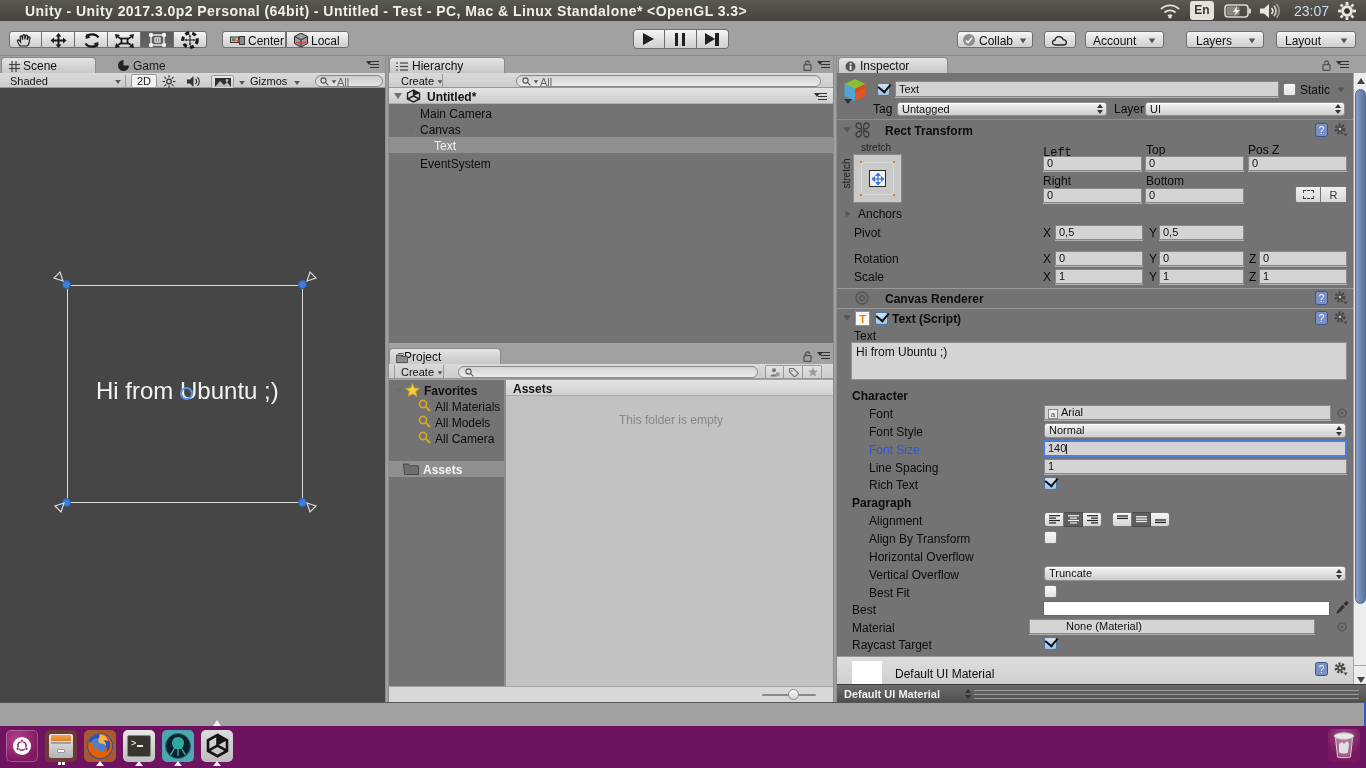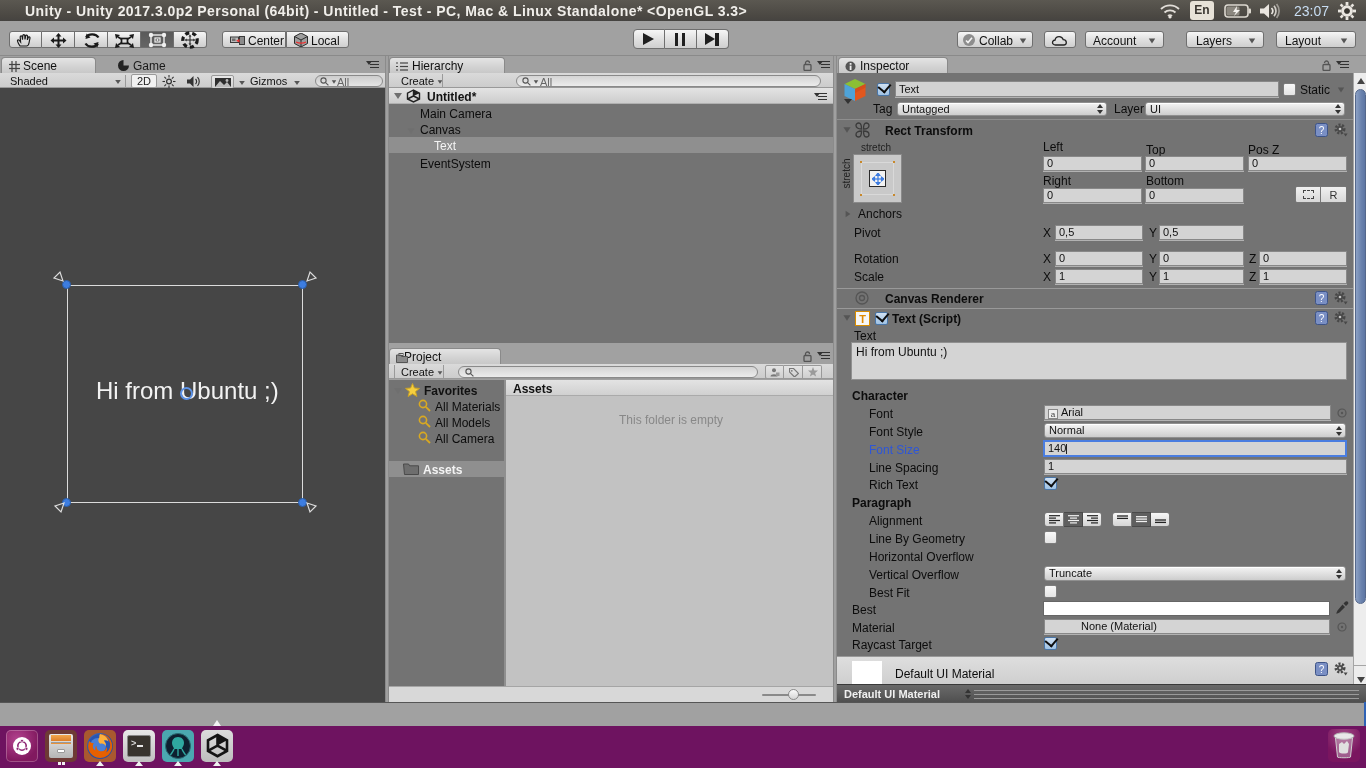--- a/index.html
+++ b/index.html
@@ -495,21 +495,21 @@
         <g stroke="#3a7ae0" stroke-width="1.2" fill="#3a7ae0">
           <line x1="6" y1="2.2" x2="6" y2="9.8"></line>
             <line x1="2.2" y1="6" x2="9.8" y2="6"></line>
           <path d="M6 0 l1.8 2.5 h-3.6 Z"></path>
             <path d="M6 12 l1.8-2.5 h-3.6 Z"></path>
             <path d="M0 6 l2.5-1.8 v3.6 Z"></path>
             <path d="M12 6 l-2.5-1.8 v3.6 Z"></path>
         </g>
       </svg>
     </div>
-    <div class="abs lbl" style="left:206px;top:84px;">Left</div>
+    <div class="abs lbl" style="left:206px;top:90px;font-family:Liberation Mono, monospace;">Left</div>
     <div class="abs lbl" style="left:309px;top:87px;">Top</div>
     <div class="abs lbl" style="left:411px;top:87px;">Pos Z</div>
     <div class="fld" style="left:206px;top:100px;width:99px;height:15px;">0</div>
     <div class="fld" style="left:308px;top:100px;width:99px;height:15px;">0</div>
     <div class="fld" style="left:411px;top:100px;width:99px;height:15px;">0</div>
     <div class="abs lbl" style="left:206px;top:118px;">Right</div>
     <div class="abs lbl" style="left:309px;top:118px;">Bottom</div>
     <div class="fld" style="left:206px;top:132px;width:99px;height:15px;">0</div>
     <div class="fld" style="left:308px;top:132px;width:99px;height:15px;">0</div>
     <div class="abs" style="left:458px;top:130px;width:26px;height:17px;background:linear-gradient(#f0f0f0,#d8d8d8);border:1px solid #777;border-radius:2px 0 0 2px;">
@@ -638,34 +638,34 @@
             <line x1="0" y1="6.5" x2="11" y2="6.5"></line>
           </g>
         </svg>
       <svg class="abs" style="left:43px;top:3px" width="11" height="9" viewBox="0 0 11 9">
           <g stroke="#222" stroke-width="1.3">
             <line x1="0" y1="5" x2="11" y2="5"></line>
             <line x1="0" y1="7.4" x2="11" y2="7.4"></line>
           </g>
         </svg>
     </div>
-    <div class="abs lbl" style="left:32px;top:476px;">Line By Geometry</div>
+    <div class="abs lbl" style="left:32px;top:476px;">Align By Transform</div>
     <div class="chk" style="left:207px;top:475px;"></div>
     <div class="abs lbl" style="left:32px;top:494px;">Horizontal Overflow</div>
     <div class="abs lbl" style="left:32px;top:512px;">Vertical Overflow</div>
     <div class="drop" style="left:207px;top:510px;width:302px;height:15px;line-height:13px;">Truncate<span class="updn"></span></div>
     <div class="abs lbl" style="left:32px;top:530px;">Best Fit</div>
     <div class="chk" style="left:207px;top:529px;"></div>
     <div class="abs lbl" style="left:15px;top:547px;">Best</div>
     <div class="abs" style="left:206px;top:545px;width:287px;height:15px;background:#fff;border:1px solid #666;"></div>
     <svg class="abs" style="left:499px;top:544px" width="13" height="15" viewBox="0 0 13 15">
         <path d="M11.5 1.5 a2 2 0 0 1 0 3 L10 6 L7.5 3.5 L9 2 a2 2 0 0 1 2.5-0.5 Z M6.5 4.5 L9 7 L3.5 12.5 L0.8 13.8 L0.3 13.3 L1.5 10.5 Z" fill="#333"></path>
       </svg>
     <div class="abs lbl" style="left:15px;top:565px;">Material</div>
-    <div class="fld" style="left:207px;top:563px;width:286px;height:15px;padding-left:36px;">None (Material)</div>
+    <div class="fld" style="left:192px;top:563px;width:286px;height:15px;padding-left:36px;">None (Material)</div>
     <svg class="abs" style="left:500px;top:566px" width="10" height="10" viewBox="0 0 10 10">
         <circle cx="5" cy="5" r="4" fill="none" stroke="#555" stroke-width="1.2"></circle>
         <circle cx="5" cy="5" r="1.2" fill="#555"></circle>
       </svg>
     <div class="abs lbl" style="left:15px;top:582px;">Raycast Target</div>
     <div class="chk on" style="left:207px;top:581px;"></div>
     <div class="abs" style="left:0;top:600px;width:516px;height:1px;background:#999;"></div>
 
     <div class="abs" style="left:0;top:601px;width:516px;height:27px;background:linear-gradient(#dedede,#cfcfcf);"></div>
     <div class="abs" style="left:15px;top:605px;width:30px;height:23px;background:#fff;"></div>

